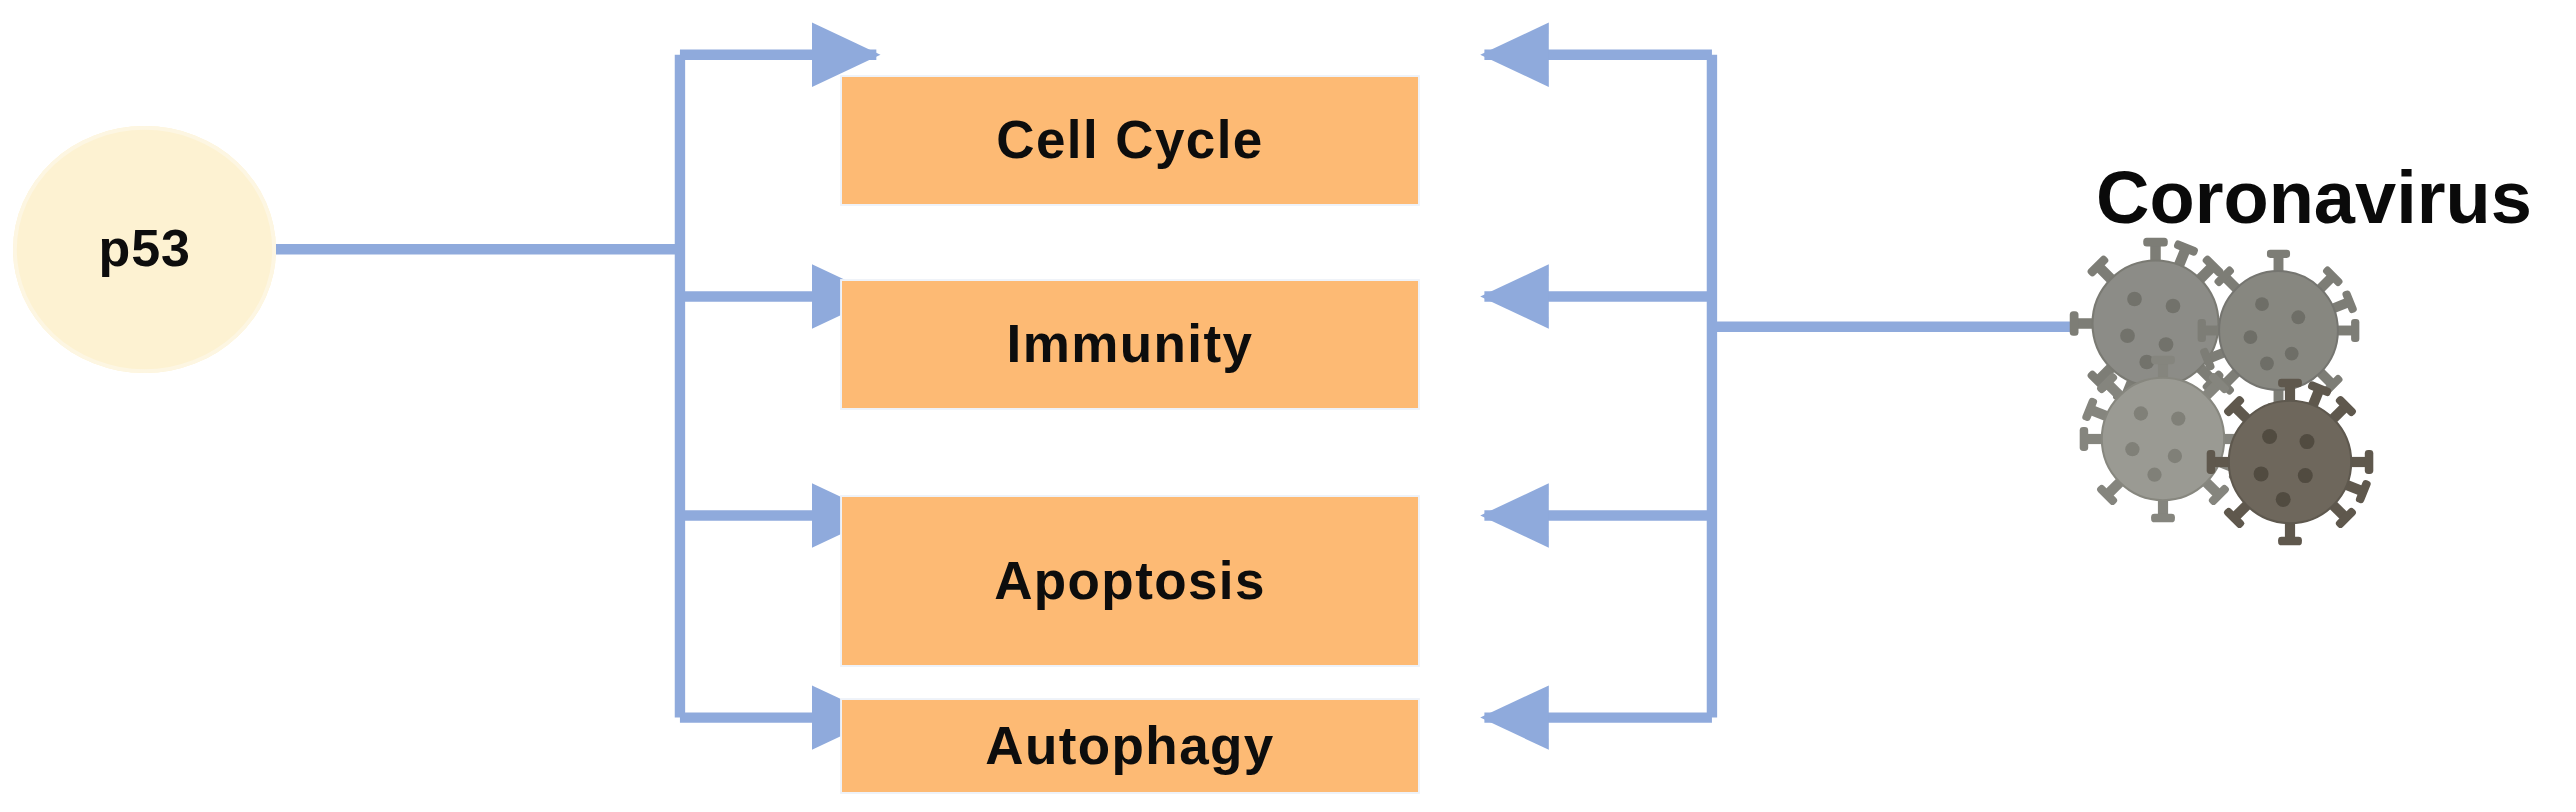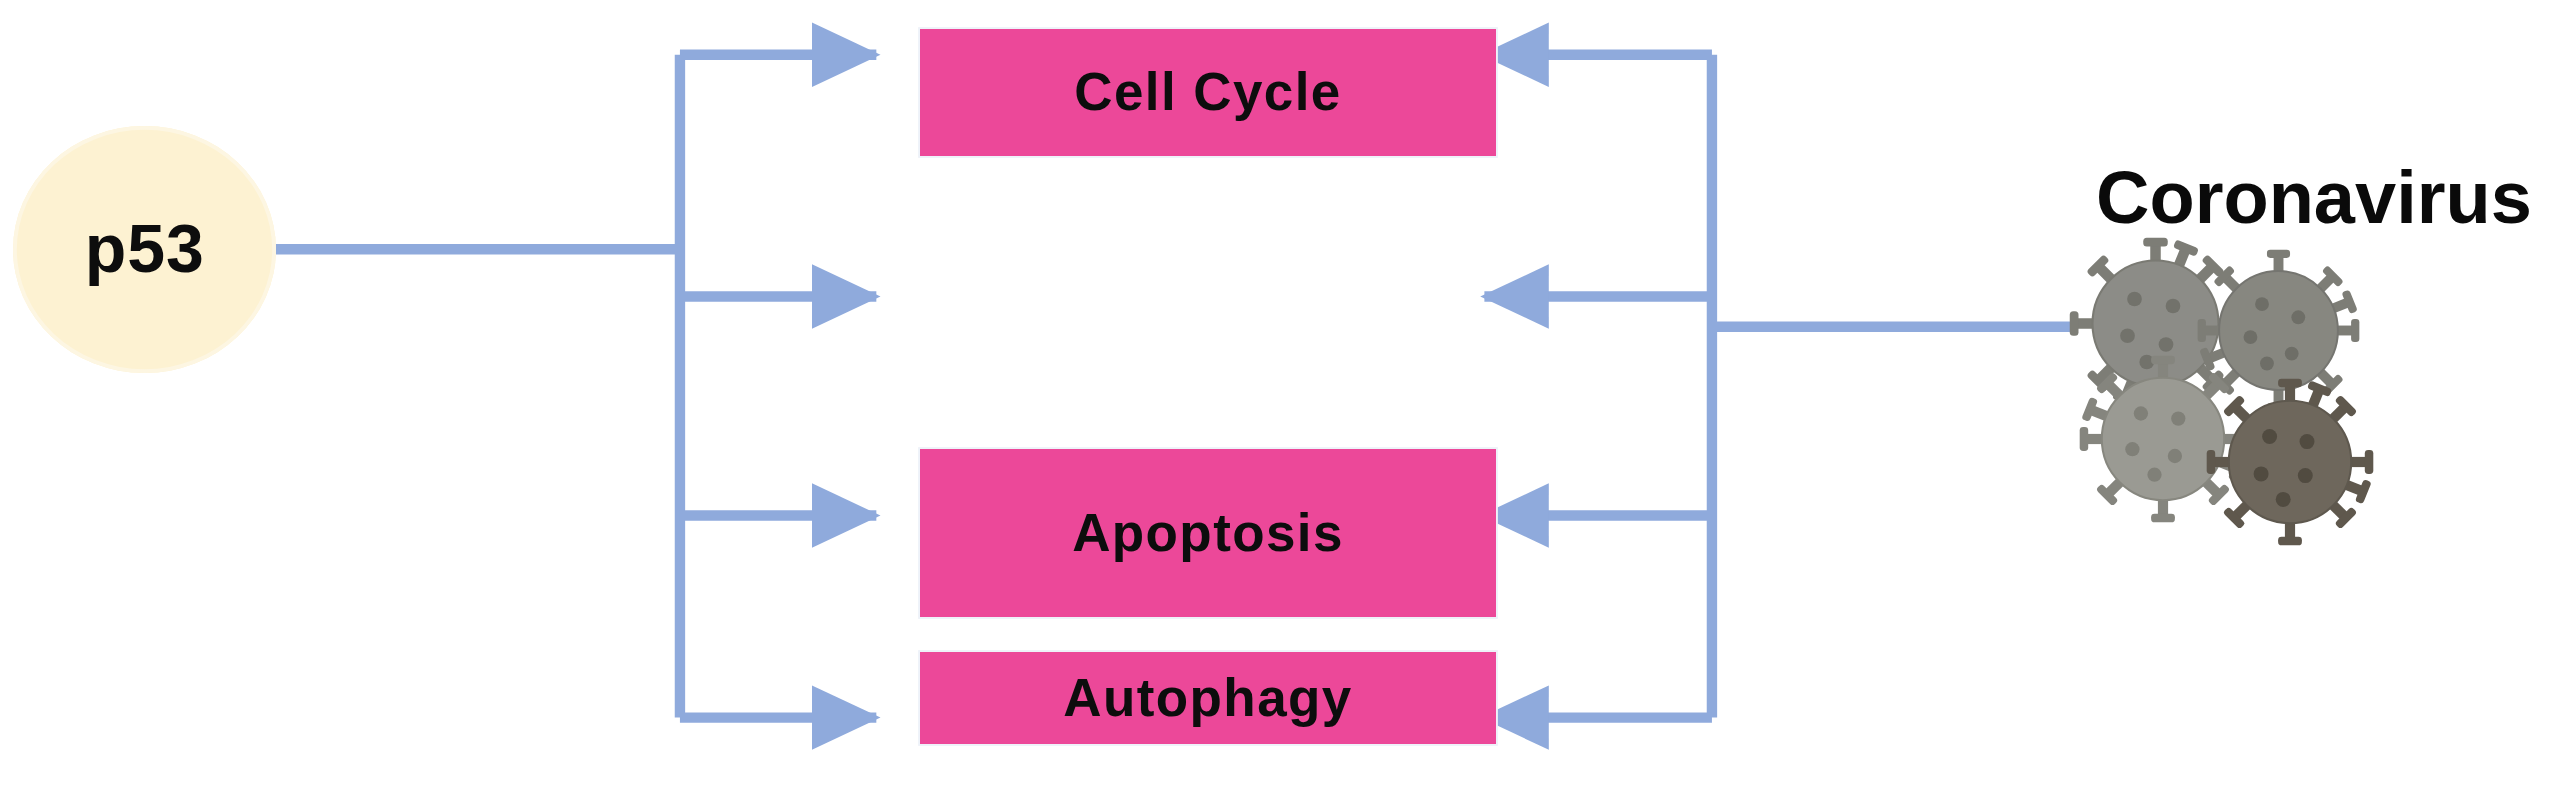--- a/index.html
+++ b/index.html
@@ -26,38 +26,39 @@
     width: 263px;
     height: 247px;
     border-radius: 50%;
     background: #fdf2d2;
     box-shadow: inset 0 0 0 3.8px #fdf6e2;
     display: flex;
     align-items: center;
     justify-content: center;
   }
   #p53-label {
-    font-size: 68px;
+    font-size: 52px;
     font-weight: bold;
     color: #0d0d0d;
     letter-spacing: 0.9px;
     line-height: 1;
     transform: translateY(-1.9px);
   }
 
   
   .proc-box {
     position: absolute;
-    left: 920px;
+    left: 842px;
     width: 576px;
-    background: #ec4899;
+    background: #fdba74;
     box-shadow: 0 0 0 1.9px #eef2f9;
     display: flex;
     align-items: center;
     justify-content: center;
+    margin-top: 48px;
   }
   .proc-label {
     font-size: 53px;
     font-weight: bold;
     color: #0d0d0d;
     letter-spacing: 1.4px;
     white-space: nowrap;
     line-height: 1;
     transform: translateY(-0.9px);
   }
@@ -140,20 +141,23 @@
     </g>
   </svg>
 
   <div id="p53-node">
     <span id="p53-label">p53</span>
   </div>
 
   <div class="proc-box" id="proc-0">
     <span class="proc-label">Cell Cycle</span>
   </div>
+  <div class="proc-box" id="proc-1">
+    <span class="proc-label">Immunity</span>
+  </div>
   <div class="proc-box" id="proc-2">
     <span class="proc-label">Apoptosis</span>
   </div>
   <div class="proc-box" id="proc-3">
     <span class="proc-label">Autophagy</span>
   </div>
 
   <div id="corona-group">
     <div id="corona-title">Coronavirus</div>
 

